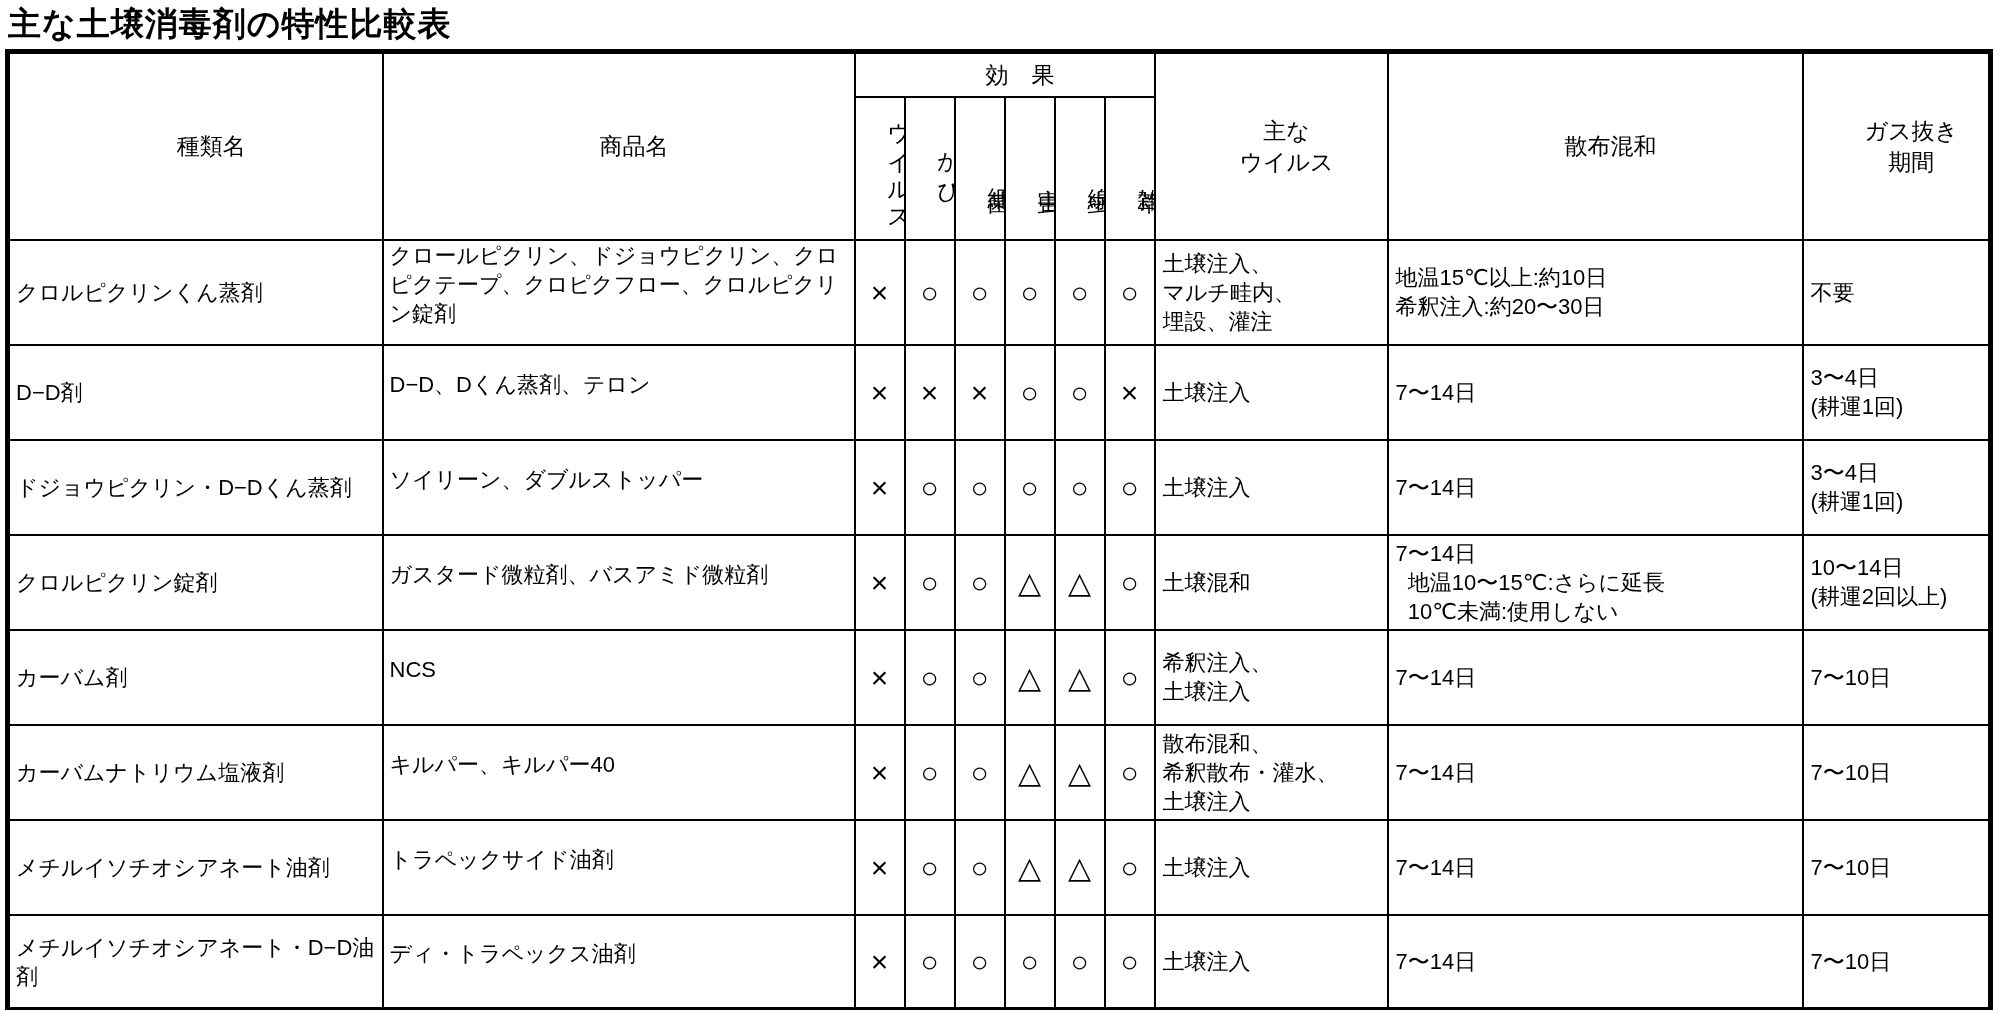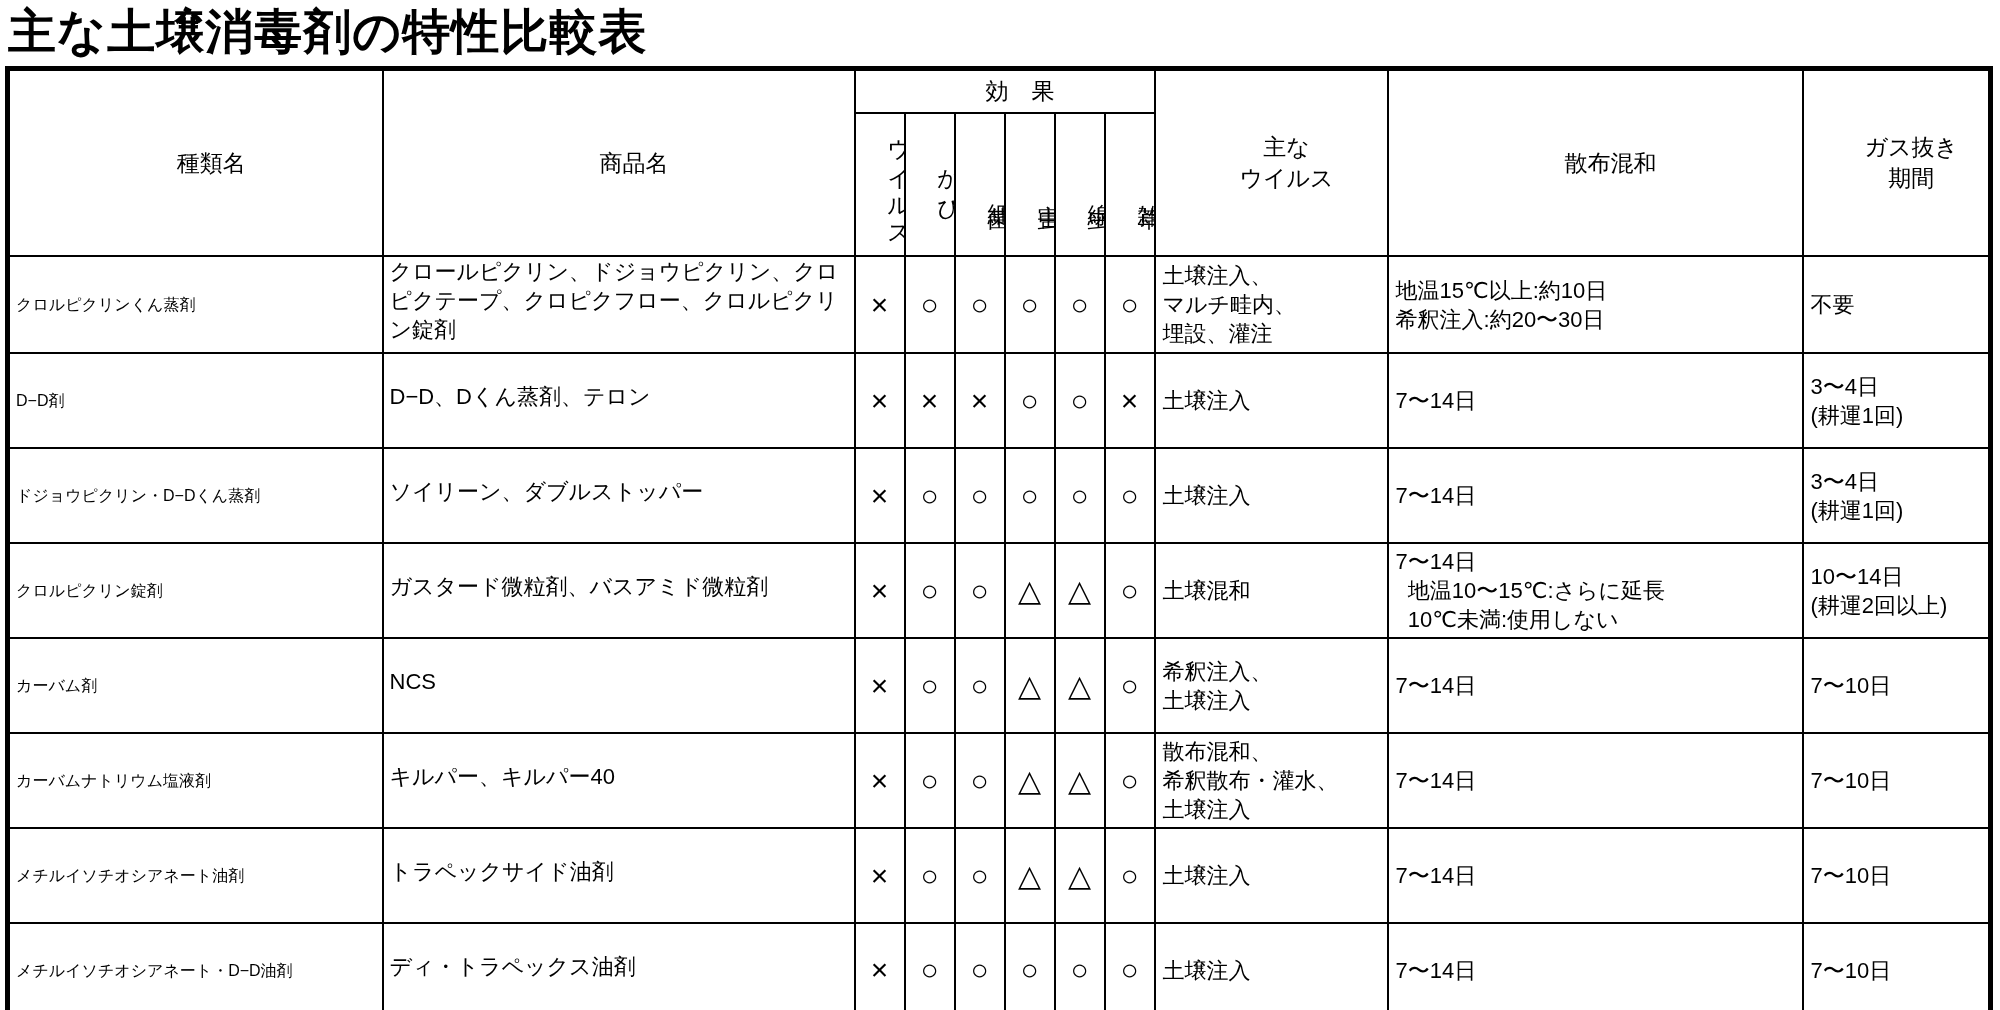--- a/index.html
+++ b/index.html
@@ -4,41 +4,41 @@
 <style>
   * { box-sizing: border-box; }
   html, body { margin: 0; padding: 0; background: #ffffff; }
   body {
     width: 2000px; height: 1010px; overflow: hidden;
     color: #000;
     font-family: "Liberation Sans", "DejaVu Sans", sans-serif;
   }
   .title {
     margin: 0; padding: 6px 0 7px 8px;
-    font-size: 48px; font-weight: bold; line-height: 1.1;
+    font-size: 33px; font-weight: bold; line-height: 1.1;
     letter-spacing: 1px;
   }
   table.cmp {
     border-collapse: collapse; table-layout: fixed;
     width: 1988px; margin-left: 5px;
     border: 5px solid #000;
   }
   .cmp th, .cmp td {
     border: 2px solid #000;
     font-weight: normal; vertical-align: middle; overflow: hidden;
   }
   thead th { border-bottom: 5px solid #000; text-align: center; font-size: 23px; padding-left: 32px; }
   th.th-effect-group { border-bottom: 2px solid #000; }
   .thickL { border-left: 5px solid #000; }
   tr.hrow1 { height: 45px; }
   tr.hrow2 { height: 143px; }
   tbody tr { height: 95px; }
   tbody td { font-size: 22px; line-height: 1.32; }
-  td.td-type    { text-align: left; padding: 0 2px 0 6px; font-size: 16px; }
-  td.td-product { text-align: left; padding: 0 4px 8px 6px; }
+  td.td-type    { text-align: left; padding: 0 2px 0 6px; font-size: 22px; }
+  td.td-product { text-align: left; padding: 0 4px 16px 6px; }
   td.td-eff     { text-align: center; font-size: 30px; padding: 0; }
   td.td-method, td.td-fumigation, td.td-gas { text-align: left; padding: 0 4px 0 7px; }
   .pre { white-space: pre-wrap; }
   .vtext {
     writing-mode: vertical-rl; text-orientation: upright;
     display: inline-block; line-height: 1; letter-spacing: 3px; font-size: 23px;
   }
 </style>
 </head>
 <body>

